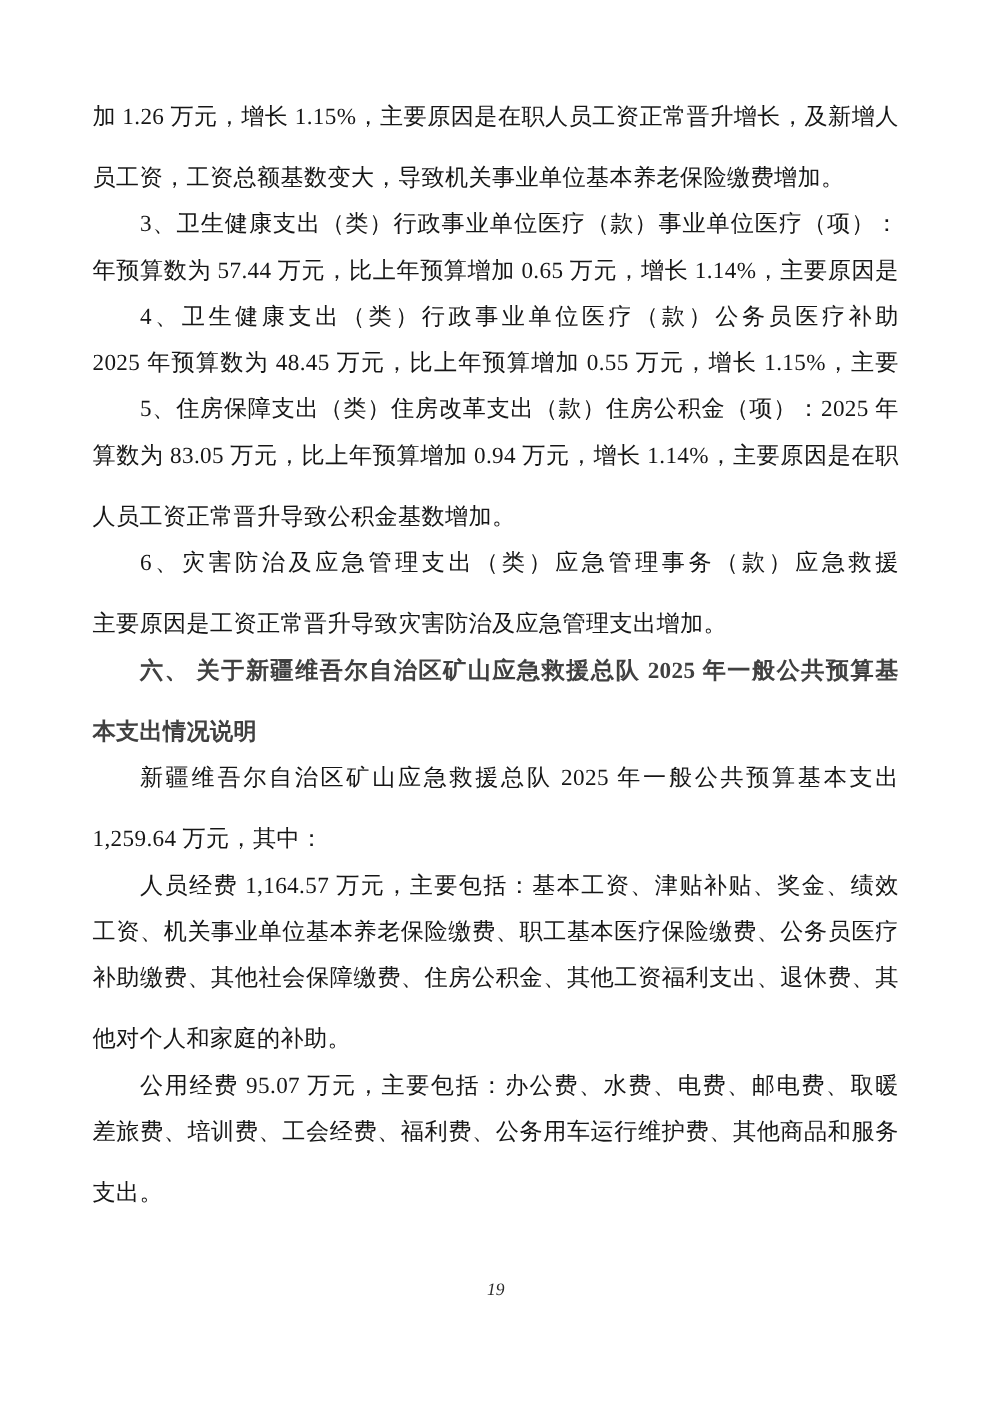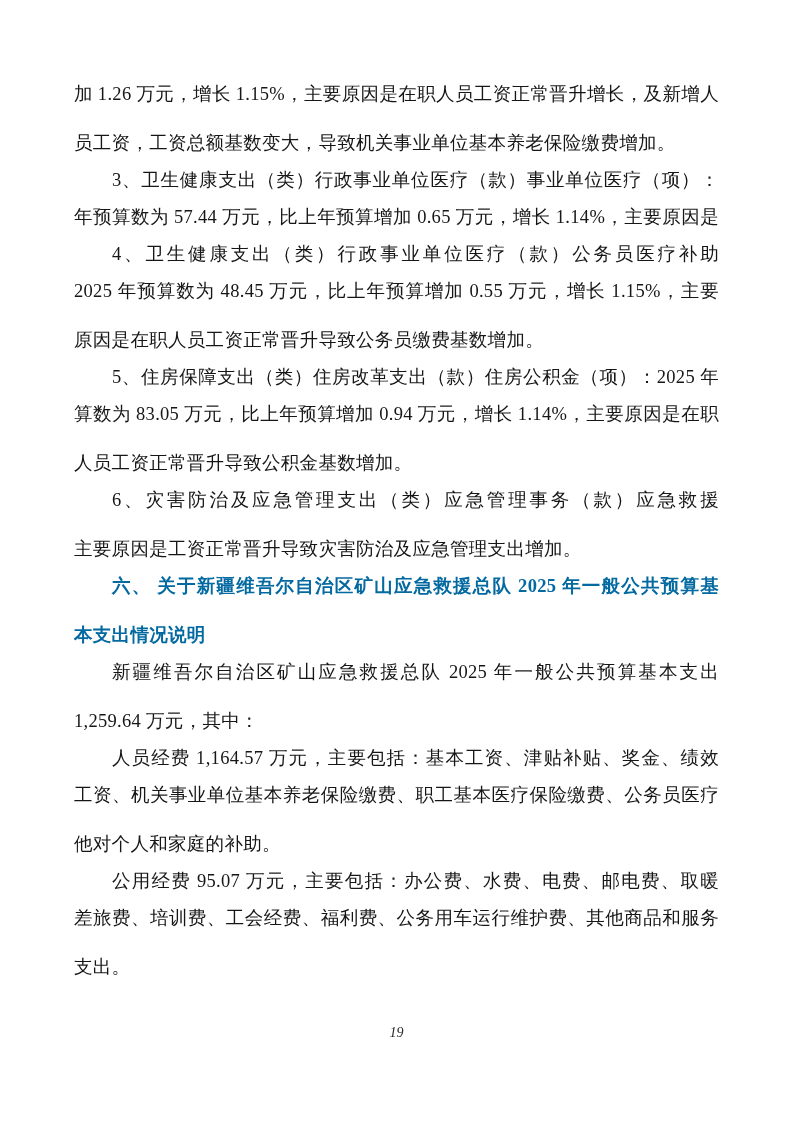--- a/index.html
+++ b/index.html
@@ -37,21 +37,21 @@
   .line.last {
     text-align: left;
     text-align-last: left;
     margin-top: 12px;
   }
   .line.indent {
     text-indent: 38px;
   }
   .line.bold {
     font-weight: bold;
-    color: #0369a1;
+    color: #404040;
   }
   .page-number {
     position: absolute;
     top: 1023px;
     left: 0;
     width: 100%;
     text-align: center;
     font-size: 14px;
     line-height: 19px;
     color: #2a2a2a;
@@ -62,31 +62,31 @@
 <body>
 
 <div class="doc-page">
   <div class="text-block" id="text-block">
       <div class="line">加 1.26 万元，增长 1.15%，主要原因是在职人员工资正常晋升增长，及新增人</div>
       <div class="line last">员工资，工资总额基数变大，导致机关事业单位基本养老保险缴费增加。</div>
       <div class="line indent">3、卫生健康支出（类）行政事业单位医疗（款）事业单位医疗（项）：2025</div>
       <div class="line">年预算数为 57.44 万元，比上年预算增加 0.65 万元，增长 1.14%，主要原因是</div>
       <div class="line indent">4、卫生健康支出（类）行政事业单位医疗（款）公务员医疗补助（项）：</div>
       <div class="line">2025 年预算数为 48.45 万元，比上年预算增加 0.55 万元，增长 1.15%，主要</div>
-      <div class="line last">原因是在职人员工资正常晋升导致公务员缴费基数增加。</div>
       <div class="line indent">5、住房保障支出（类）住房改革支出（款）住房公积金（项）：2025 年预</div>
       <div class="line">算数为 83.05 万元，比上年预算增加 0.94 万元，增长 1.14%，主要原因是在职</div>
       <div class="line last">人员工资正常晋升导致公积金基数增加。</div>
       <div class="line indent">6、灾害防治及应急管理支出（类）应急管理事务（款）应急救援（项）：</div>
       <div class="line last">主要原因是工资正常晋升导致灾害防治及应急管理支出增加。</div>
       <div class="line indent bold">六、 关于新疆维吾尔自治区矿山应急救援总队 2025 年一般公共预算基</div>
       <div class="line last bold">本支出情况说明</div>
       <div class="line indent">新疆维吾尔自治区矿山应急救援总队 2025 年一般公共预算基本支出</div>
       <div class="line last">1,259.64 万元，其中：</div>
       <div class="line indent">人员经费 1,164.57 万元，主要包括：基本工资、津贴补贴、奖金、绩效</div>
       <div class="line">工资、机关事业单位基本养老保险缴费、职工基本医疗保险缴费、公务员医疗</div>
+      <div class="line">补助缴费、其他社会保障缴费、住房公积金、其他工资福利支出、退休费、其</div>
       <div class="line last">他对个人和家庭的补助。</div>
       <div class="line indent">公用经费 95.07 万元，主要包括：办公费、水费、电费、邮电费、取暖费、</div>
       <div class="line">差旅费、培训费、工会经费、福利费、公务用车运行维护费、其他商品和服务</div>
       <div class="line last">支出。</div>
     </div>
   <div class="page-number">19</div>
 </div>
 
 </body></html>

